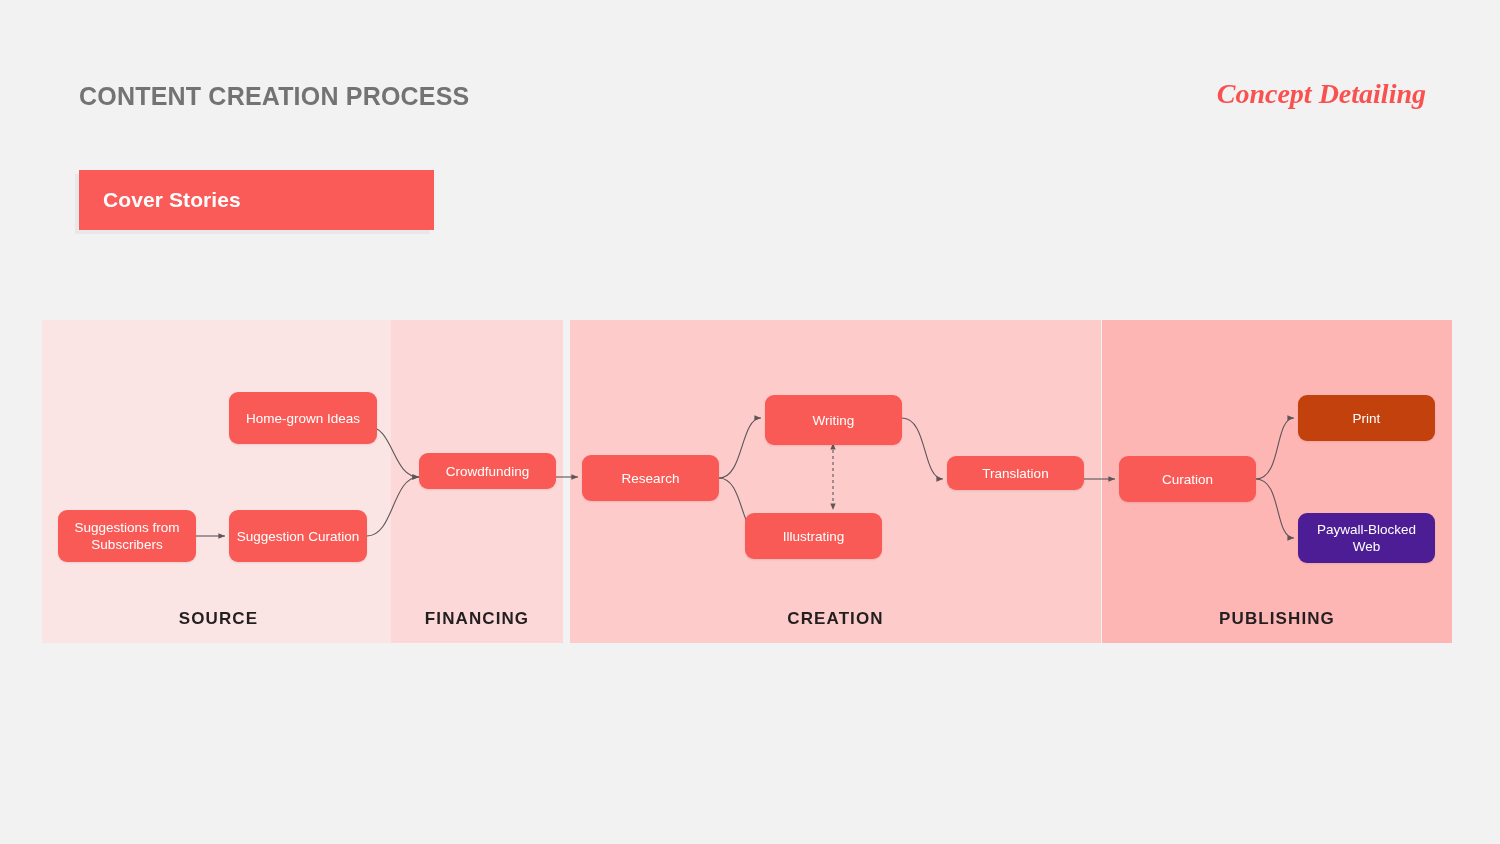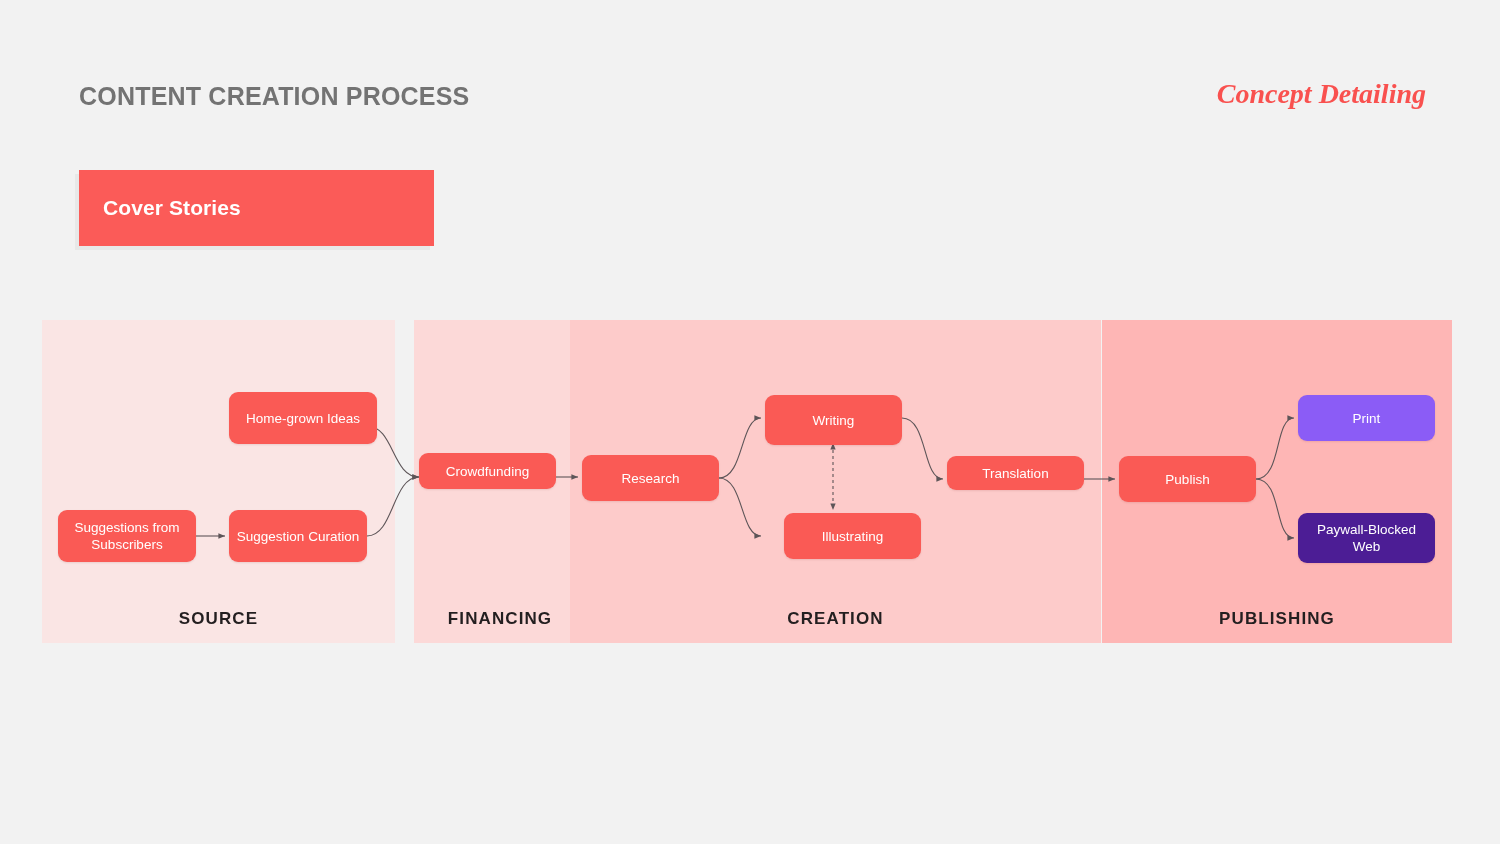--- a/index.html
+++ b/index.html
@@ -38,21 +38,21 @@
     color: #f9514f;
     white-space: nowrap;
   }
 
   
   #section-banner {
     position: absolute;
     left: 79px;
     top: 170px;
     width: 355px;
-    height: 76px;
+    height: 60px;
     background: #fb5b58;
     box-shadow: -4px 4px 0 0 #e8e8e8;
     display: flex;
     align-items: center;
   }
   #section-banner .banner-text {
     color: #ffffff;
     font-size: 21px;
     font-weight: bold;
     margin-left: 24px;
@@ -134,21 +134,21 @@
 
 <div id="section-banner">
   <span class="banner-text">Cover Stories</span>
 </div>
 
 <div id="diagram">
   <div id="stage-panels">
       <div class="stage-panel" style="left: 0px; width: 353px; background: rgb(250, 229, 228);">
         <div class="stage-label">SOURCE</div>
       </div>
-      <div class="stage-panel" style="left: 372px; width: 172px; background: rgb(252, 217, 216);">
+      <div class="stage-panel" style="left: 349px; width: 172px; background: rgb(252, 217, 216);">
         <div class="stage-label">FINANCING</div>
       </div>
       <div class="stage-panel" style="left: 528px; width: 531px; background: rgb(253, 203, 202);">
         <div class="stage-label">CREATION</div>
       </div>
       <div class="stage-panel" style="left: 1060px; width: 350px; background: rgb(254, 182, 181);">
         <div class="stage-label">PUBLISHING</div>
       </div>
     </div>
   <svg id="connectors" viewBox="0 0 1410 323" width="1410" height="323">
@@ -186,29 +186,29 @@
       </div>
       <div class="node" style="left: 377px; top: 133px; width: 137px; height: 36px; background: rgb(250, 90, 85);">
         <span>Crowdfunding</span>
       </div>
       <div class="node" style="left: 540px; top: 135px; width: 137px; height: 46px; background: rgb(250, 90, 85);">
         <span>Research</span>
       </div>
       <div class="node" style="left: 723px; top: 75px; width: 137px; height: 50px; background: rgb(250, 90, 85);">
         <span>Writing</span>
       </div>
-      <div class="node" style="left: 742px; top: 193px; width: 137px; height: 46px; background: rgb(250, 90, 85);">
+      <div class="node" style="left: 703px; top: 193px; width: 137px; height: 46px; background: rgb(250, 90, 85);">
         <span>Illustrating</span>
       </div>
       <div class="node" style="left: 905px; top: 136px; width: 137px; height: 34px; background: rgb(250, 90, 85);">
         <span>Translation</span>
       </div>
       <div class="node" style="left: 1077px; top: 136px; width: 137px; height: 46px; background: rgb(250, 90, 85);">
-        <span>Publish</span>
-      </div>
-      <div class="node" style="left: 1256px; top: 75px; width: 137px; height: 46px; background: #8b5cf6;">
+        <span>Curation</span>
+      </div>
+      <div class="node" style="left: 1256px; top: 75px; width: 137px; height: 46px; background: #c2410c;">
         <span>Print</span>
       </div>
       <div class="node" style="left: 1256px; top: 193px; width: 137px; height: 50px; background: #4c1d95;">
         <span>Paywall-Blocked Web</span>
       </div>
     </div>
 </div>
 
 </body></html>

